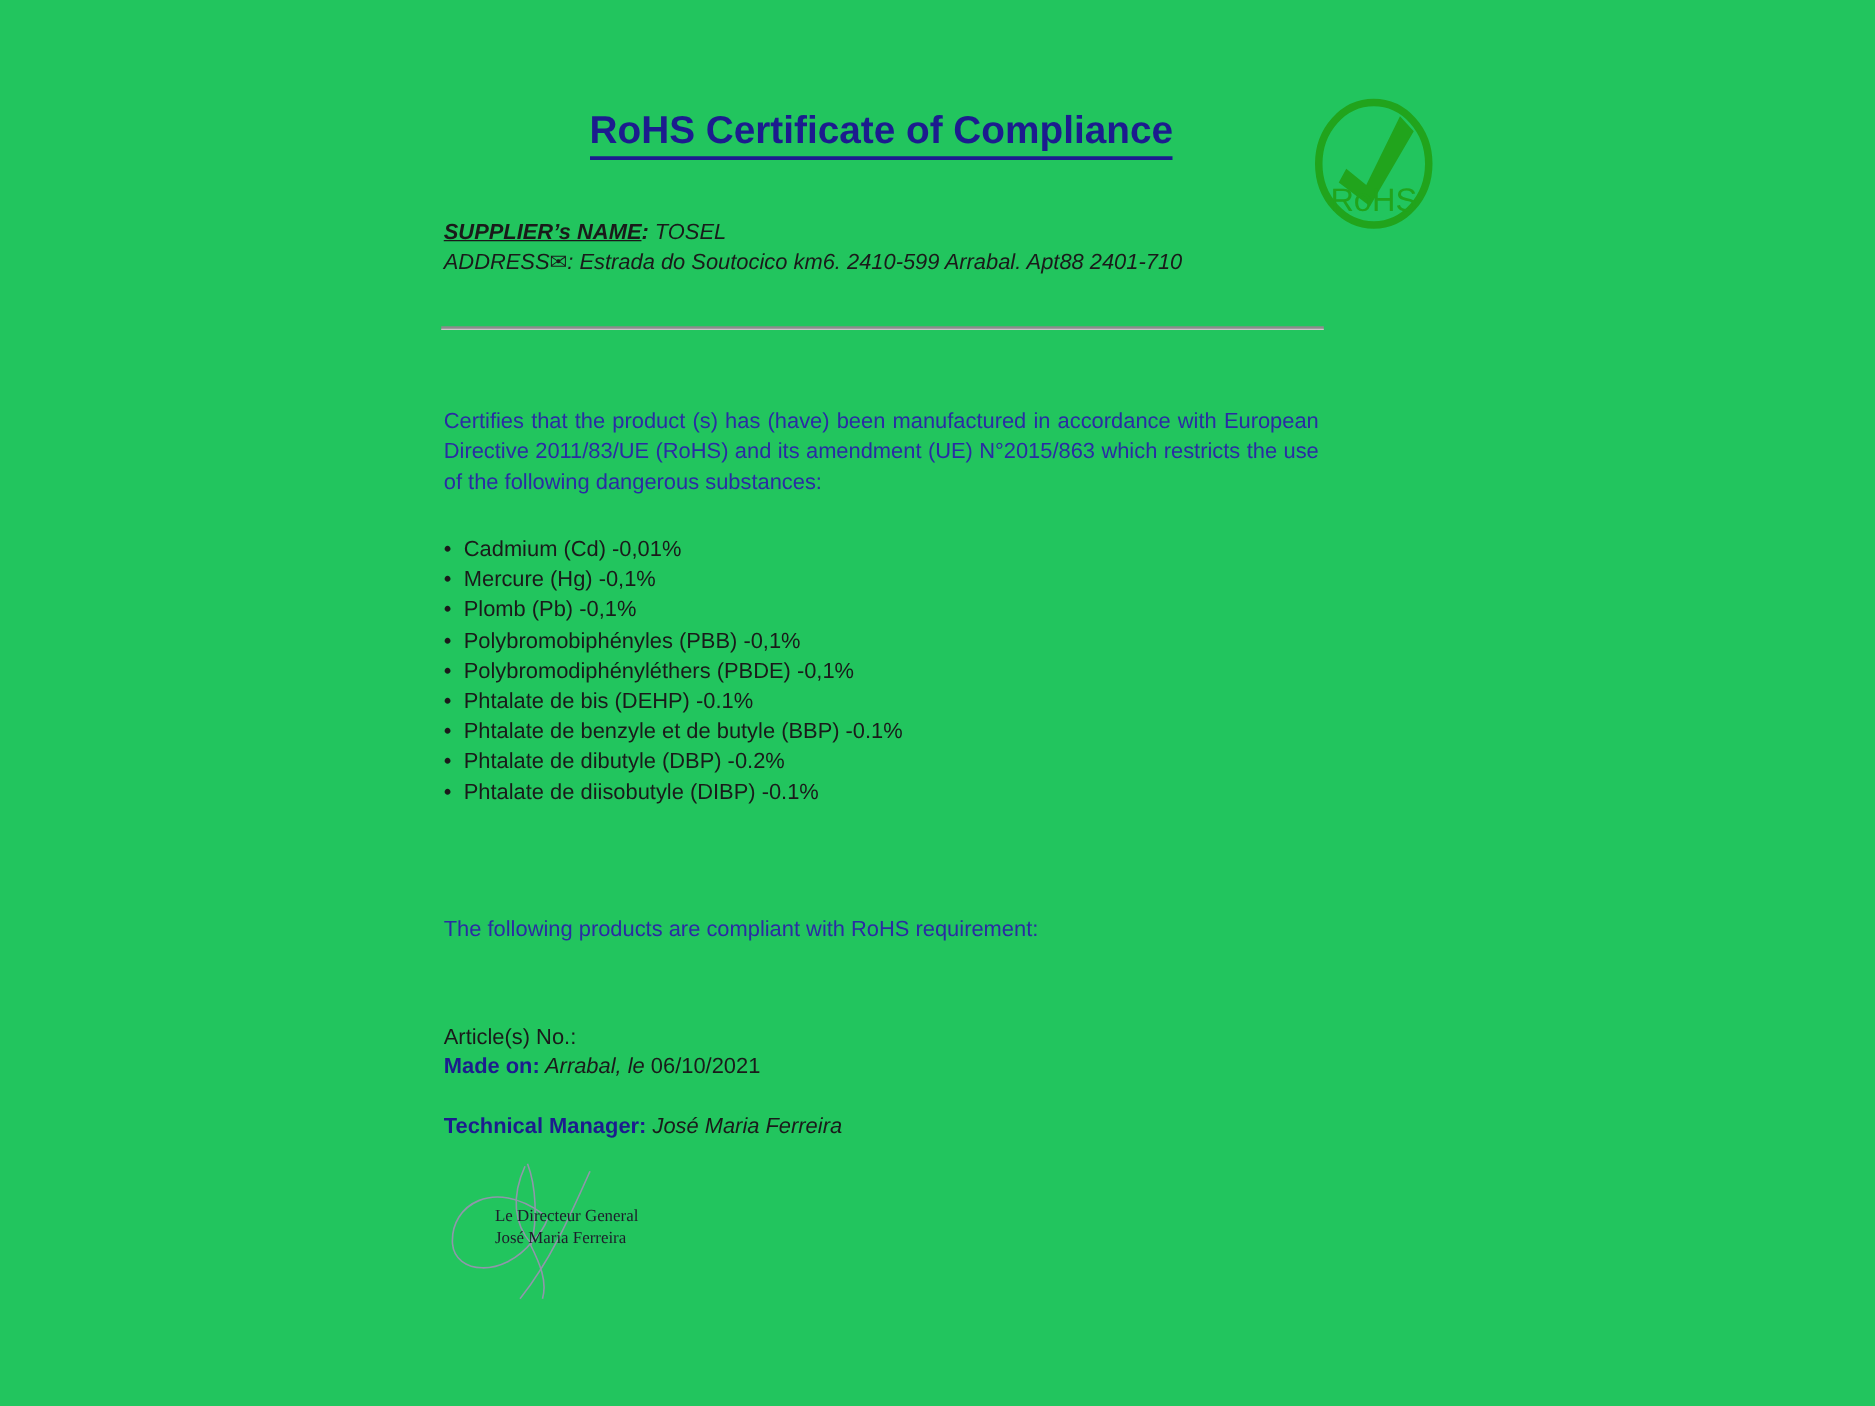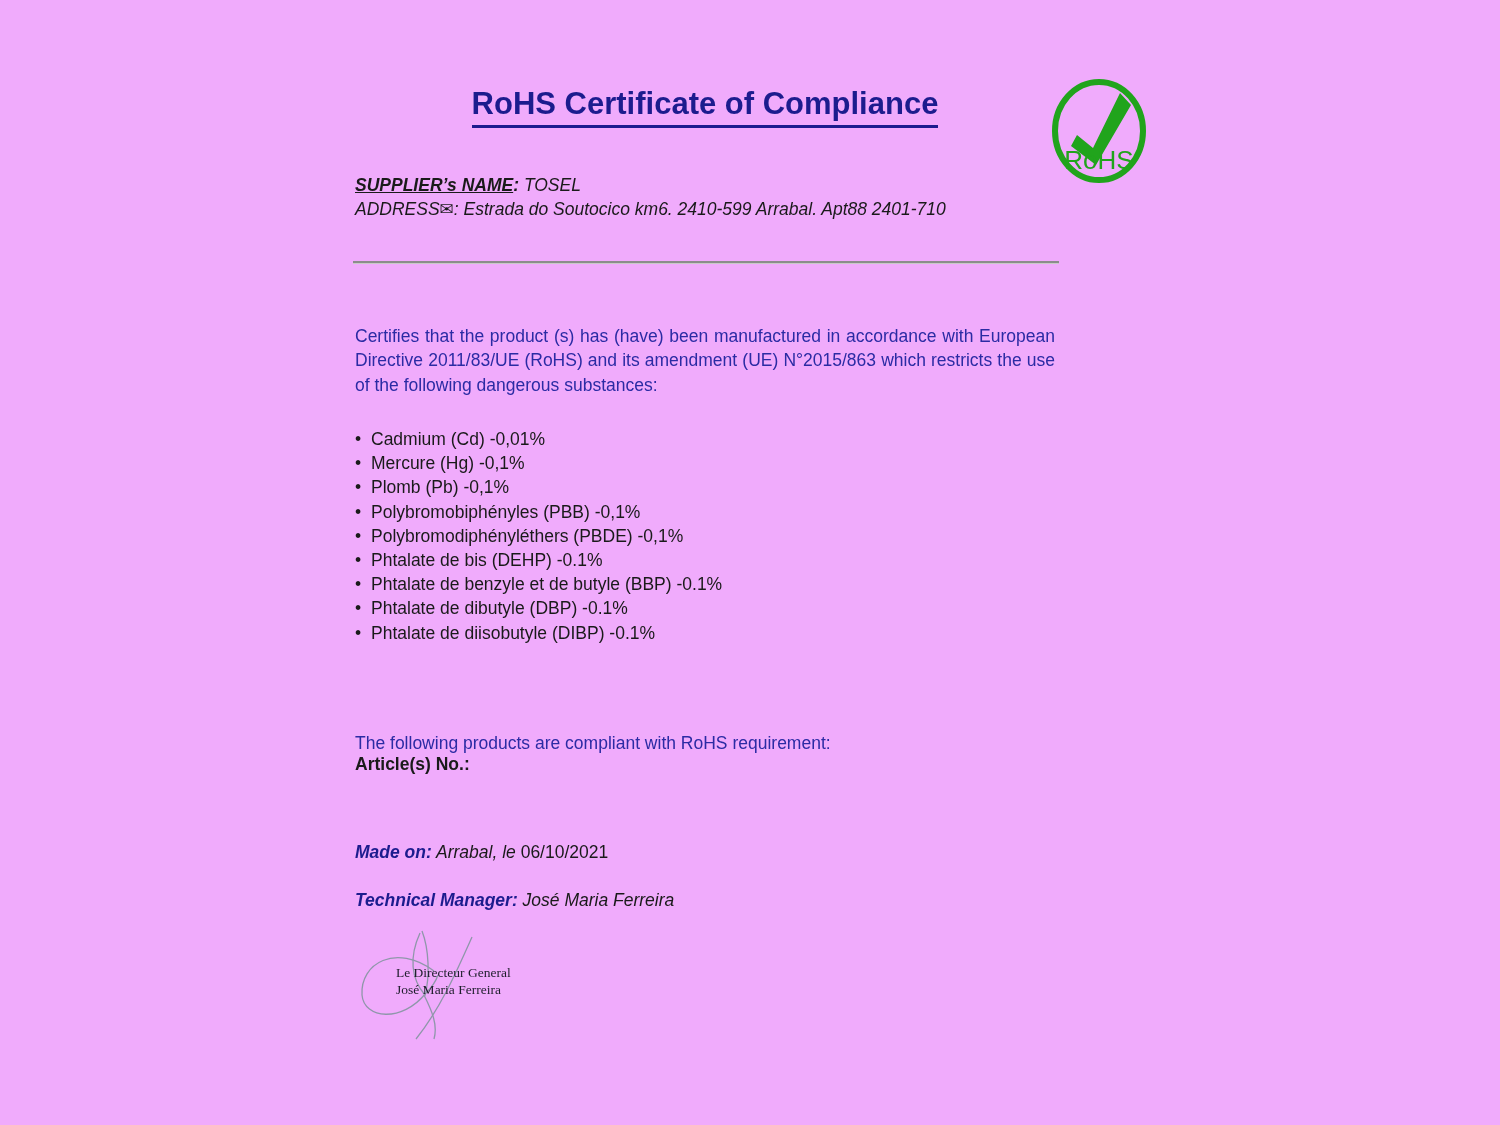--- a/index.html
+++ b/index.html
@@ -1,19 +1,19 @@
 <!DOCTYPE html>
 <html><head>
 <meta charset="utf-8">
 <style>
   html,body{margin:0;padding:0;background:#ffffff;}
   .page{
     position:relative;
     width:1500px;height:1125px;
-    background:#f0abfc;
+    background:#22c55e;
     font-family:"Liberation Sans","DejaVu Sans",sans-serif;
     color:#1a1a1a;
     overflow:hidden;
   }
   .col{left:355px;width:700px;position:absolute;}
 
   
   .title-wrap{top:86px;text-align:center;}
   .title{
     display:inline-block;
@@ -40,25 +40,25 @@
   .certifies{top:306px;font-size:17.5px;line-height:24.5px;
              color:#2b2ba4;text-align:justify;}
 
   
   .substances{top:427px;font-size:17.5px;line-height:24.2px;
               list-style:none;margin:0;padding:0;}
   .substances li{padding-left:16px;position:relative;}
   .substances li::before{content:"\2022";position:absolute;left:0;top:0;}
 
   .compliance{top:733px;font-size:17.5px;color:#2b2ba4;}
-  .article{top:754px;font-size:17.5px;color:#1a1a1a;font-weight:bold;}
+  .article{top:819px;font-size:17.5px;color:#1a1a1a;}
 
   .made-on{top:842px;font-size:17.5px;}
   .tech-mgr{top:890px;font-size:17.5px;}
-  .navy-label{font-weight:bold;color:#1c1c8e;font-style:italic;}
+  .navy-label{font-weight:bold;color:#1c1c8e;}
   .ital{font-style:italic;}
 
   
   .sig-scribble{position:absolute;left:352px;top:915px;width:170px;height:140px;}
   .sig-text{
     position:absolute;left:396px;top:964px;
     font-family:"Liberation Serif","DejaVu Serif",serif;
     font-size:13.5px;line-height:17px;color:#1d1d2b;
   }
 </style>
@@ -91,21 +91,21 @@
   <p class="col certifies">Certifies that the product (s) has (have) been manufactured in accordance with European Directive 2011/83/UE (RoHS) and its amendment (UE) N°2015/863 which restricts the use of the following dangerous substances:</p>
 
   <ul class="col substances">
     <li>Cadmium (Cd) -0,01%</li>
     <li>Mercure (Hg) -0,1%</li>
     <li>Plomb (Pb) -0,1%</li>
     <li>Polybromobiphényles (PBB) -0,1%</li>
     <li>Polybromodiphényléthers (PBDE) -0,1%</li>
     <li>Phtalate de bis (DEHP) -0.1%</li>
     <li>Phtalate de benzyle et de butyle (BBP) -0.1%</li>
-    <li>Phtalate de dibutyle (DBP) -0.1%</li>
+    <li>Phtalate de dibutyle (DBP) -0.2%</li>
     <li>Phtalate de diisobutyle (DIBP) -0.1%</li>
   </ul>
 
   <div class="col compliance">The following products are compliant with RoHS requirement:</div>
   <div class="col article">Article(s) No.:</div>
 
   <div class="col made-on">
     <span class="navy-label">Made on:</span><span class="ital"> Arrabal, le </span><span>06/10/2021</span>
   </div>
 

